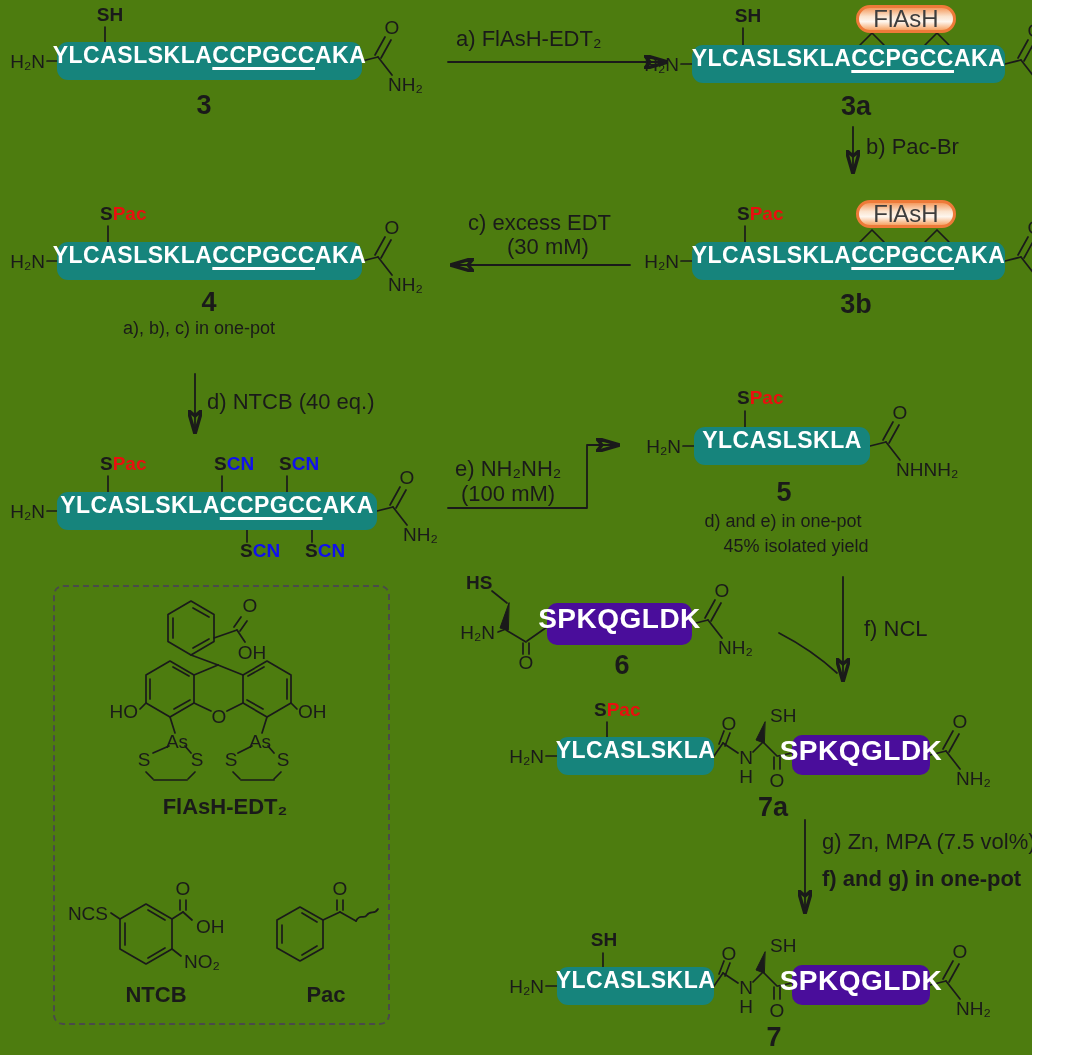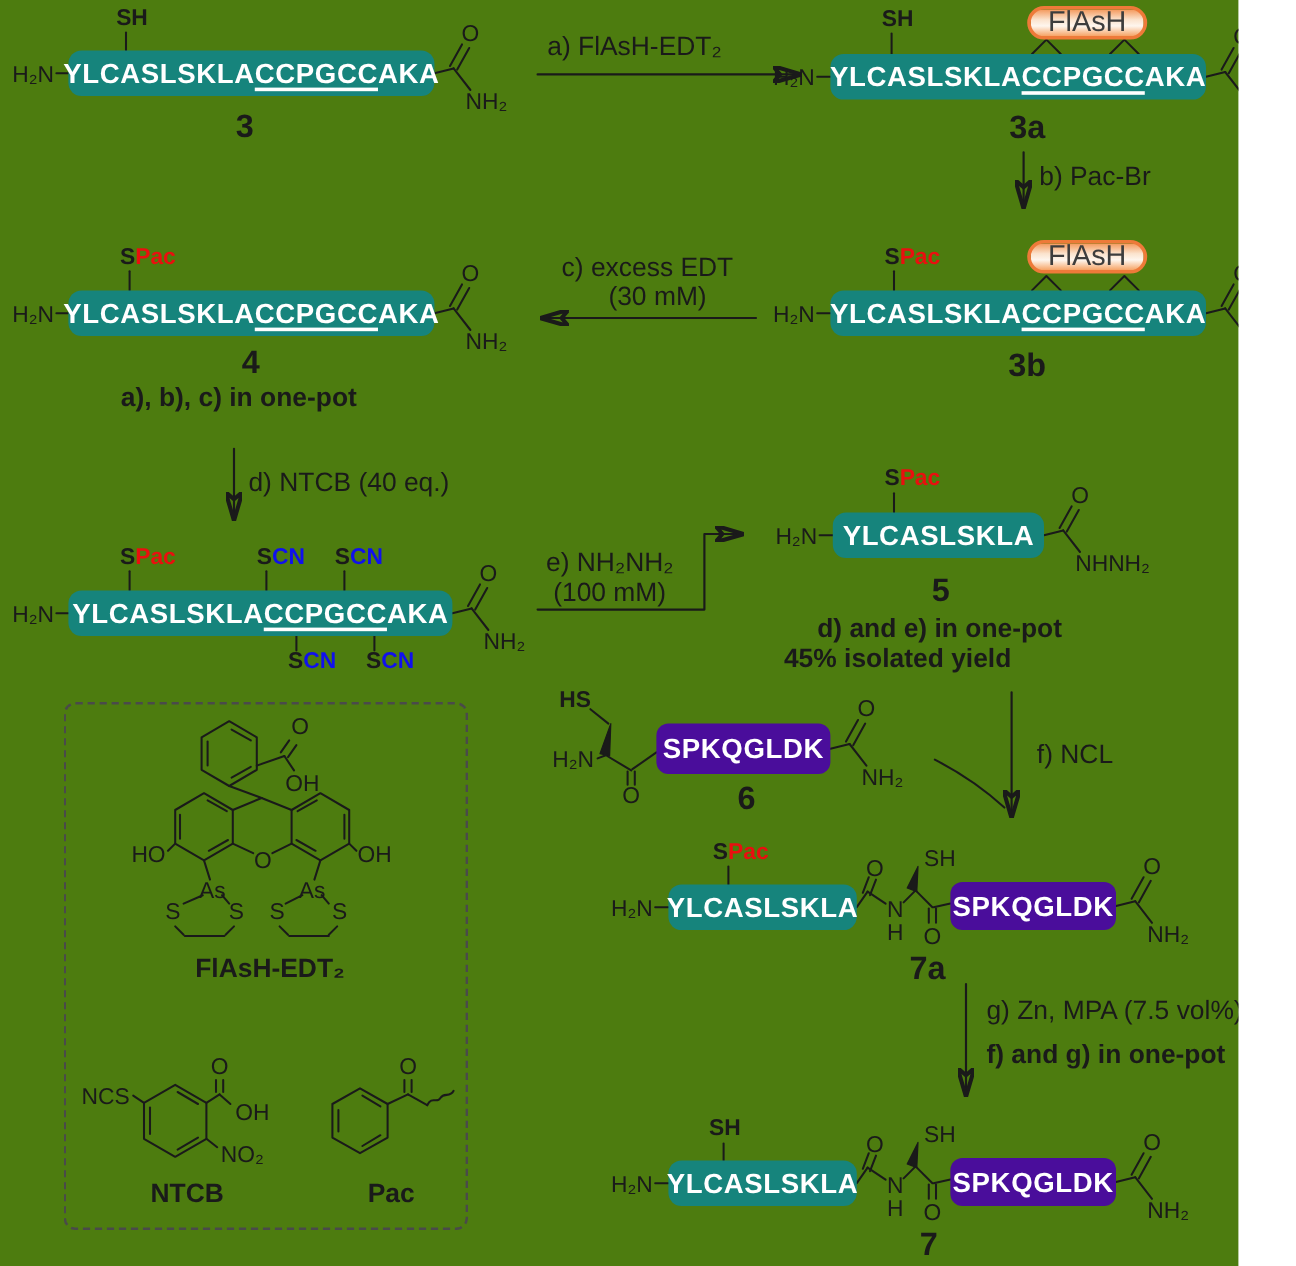--- a/index.html
+++ b/index.html
@@ -6,31 +6,31 @@
   html,body{background:#fff}
   body{width:1080px;height:1055px;font-family:"Liberation Sans","DejaVu Sans",sans-serif}
   #canvas{position:relative;width:1032px;height:1055px;background:#4d7c0f;overflow:hidden}
   #ov{position:absolute;left:0;top:0}
   #ov line,#ov polyline,#ov path,#ov polygon{stroke:#1a1a1a;stroke-width:1.7;fill:none;stroke-linejoin:round;stroke-linecap:round}
   #ov polygon.w{fill:#1a1a1a;stroke:#1a1a1a;stroke-width:1}
   #ov .arrow{stroke-width:1.8}
   #ov text{font-family:"Liberation Sans","DejaVu Sans",sans-serif;font-size:19px;fill:#1a1a1a;font-weight:400}
   #ov text.b{font-weight:700}
   #ov text.lg{font-size:22px;font-weight:700}
-  .box{position:absolute;display:flex;align-items:center;justify-content:center;color:#fff;font-weight:700;white-space:nowrap}
+  .box{position:absolute;display:flex;align-items:flex-start;justify-content:center;color:#fff;font-weight:700;white-space:nowrap}
   .teal{background:#16847C;border-radius:11px;font-size:23px;letter-spacing:.5px}
-  .vio{background:#4A0D9B;border-radius:10px;font-size:23px;letter-spacing:.5px}
+  .vio{background:#4A0D9B;border-radius:10px;font-size:28px;letter-spacing:.5px}
   .tag{text-decoration:underline;text-decoration-thickness:2.5px;text-underline-offset:4px}
   .flash{position:absolute;width:100px;height:28px;border:3px solid #EE7A39;border-radius:14px;
     background:linear-gradient(180deg,#F49A5E 0%,#FBE3CD 38%,#FEF6EE 62%,#F6A466 100%);
     display:flex;align-items:center;justify-content:center;font-size:24px;color:#3d3d3d}
   .t{position:absolute;white-space:nowrap;color:#1a1a1a;line-height:1.15}
   .step{font-size:22px}
   .num{font-size:27px;font-weight:700;transform:translateX(-50%)}
-  .note{font-size:22px;font-weight:700;transform:translateX(-50%);text-align:left}
+  .note{font-size:18px;font-weight:400;transform:translateX(-50%);text-align:left}
   .notel{font-size:22px;font-weight:700}
   .legendbox{position:absolute;left:53px;top:585px;width:337px;height:440px;border:2px dashed #4a4a4a;border-radius:10px}
 </style>
 </head>
 <body>
 
 <div id="canvas">
 
   <svg id="ov" width="1080" height="1055" viewBox="0 0 1080 1055">
     <defs>
@@ -341,18 +341,18 @@
   <span class="t step" style="left:468px;top:210px">c) excess EDT</span>
   <span class="t step" style="left:507px;top:234px">(30 mM)</span>
   <span class="t step" style="left:207px;top:389px">d) NTCB (40 eq.)</span>
   <span class="t step" style="left:455px;top:456px">e) NH₂NH₂</span>
   <span class="t step" style="left:461px;top:481px">(100 mM)</span>
   <span class="t step" style="left:864px;top:616px">f) NCL</span>
   <span class="t step" style="left:822px;top:829px">g) Zn, MPA (7.5 vol%)</span>
 
   <span class="t note" style="left:199px;top:318px">a), b), c) in one-pot</span>
   <span class="t note" style="left:783px;top:511px">d) and e) in one-pot</span>
-  <span class="t note" style="left:748px;top:536px">45% isolated yield</span>
+  <span class="t note" style="left:796px;top:536px">45% isolated yield</span>
   <span class="t notel" style="left:822px;top:866px">f) and g) in one-pot</span>
 
   <div class="legendbox"></div>
 
 </div>
 
 </body></html>

